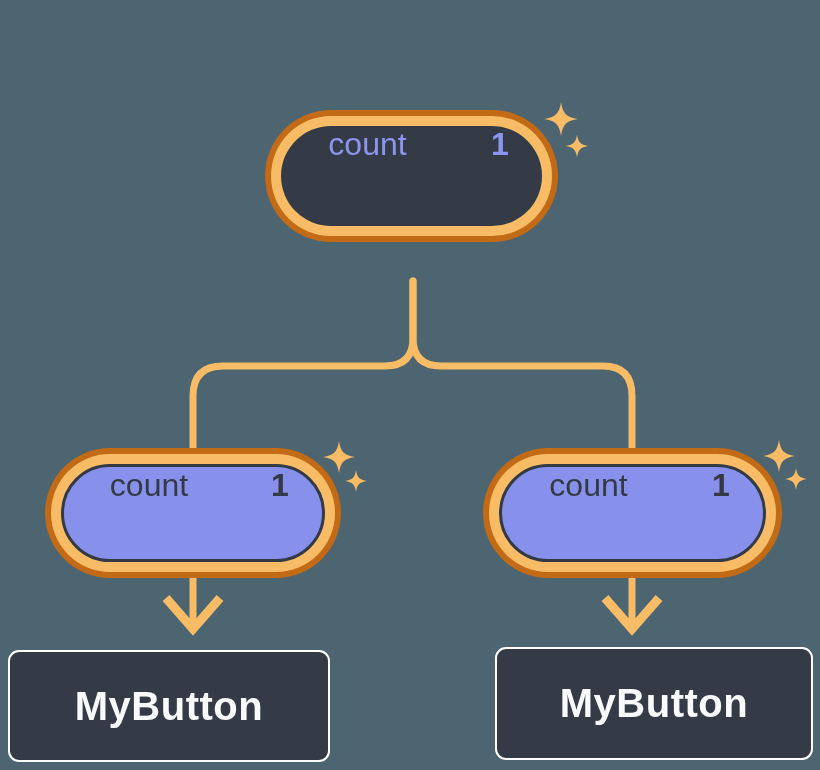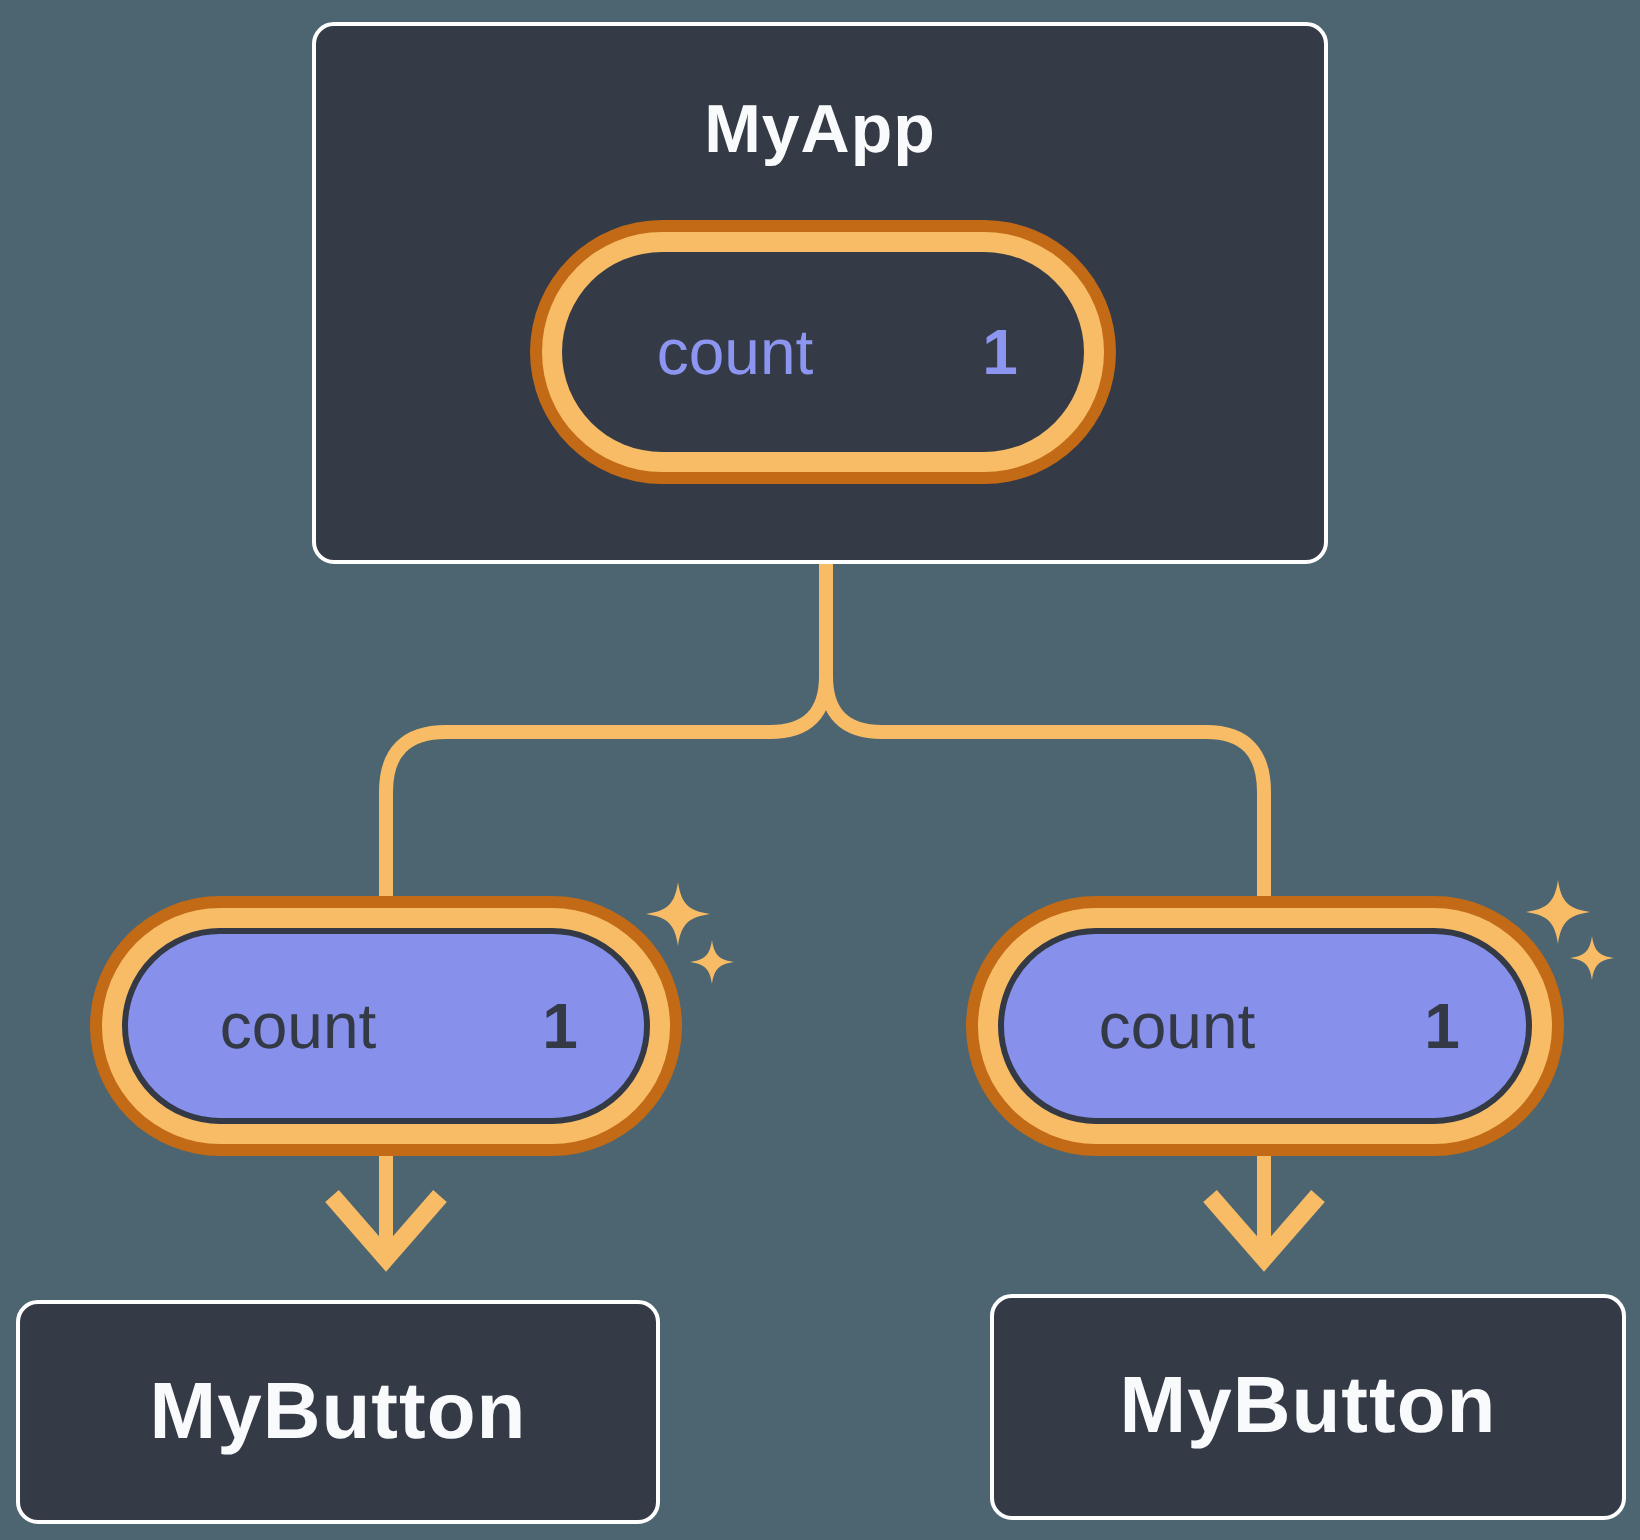--- a/index.html
+++ b/index.html
@@ -60,21 +60,21 @@
     border-radius: 999px;
     padding: 10px;
     width: 100%; height: 100%;
     box-sizing: border-box;
   }
   .pill-inner {
     border-radius: 999px;
     width: 100%; height: 100%;
     box-sizing: border-box;
     display: flex;
-    align-items: center;
+    align-items: flex-start;
     overflow: hidden;
   }
   .pill--dark .pill-inner {
     background: #343A46;
     color: #8C96F0;
   }
   .pill--purple .pill-inner {
     background: #8791EC;
     color: #333A45;
     border: 3px solid #333A45;
@@ -133,23 +133,20 @@
     <g fill="#F8BC66">
       <path d="M0,-1 C0.1,-0.32 0.32,-0.1 1,0 C0.32,0.1 0.1,0.32 0,1 C-0.1,0.32 -0.32,0.1 -1,0 C-0.32,-0.1 -0.1,-0.32 0,-1 Z" transform="translate(339,457) scale(16)"></path>
       <path d="M0,-1 C0.1,-0.32 0.32,-0.1 1,0 C0.32,0.1 0.1,0.32 0,1 C-0.1,0.32 -0.32,0.1 -1,0 C-0.32,-0.1 -0.1,-0.32 0,-1 Z" transform="translate(356,481) scale(11)"></path>
     </g>
     <g fill="#F8BC66">
       <path d="M0,-1 C0.1,-0.32 0.32,-0.1 1,0 C0.32,0.1 0.1,0.32 0,1 C-0.1,0.32 -0.32,0.1 -1,0 C-0.32,-0.1 -0.1,-0.32 0,-1 Z" transform="translate(779,456) scale(16)"></path>
       <path d="M0,-1 C0.1,-0.32 0.32,-0.1 1,0 C0.32,0.1 0.1,0.32 0,1 C-0.1,0.32 -0.32,0.1 -1,0 C-0.32,-0.1 -0.1,-0.32 0,-1 Z" transform="translate(796,479) scale(11)"></path>
     </g>
   </svg>
 
-  <div class="node-box root-box">
-    <div class="root-title">MyApp</div>
-  </div>
 
   <div class="pill pill--dark pill-top">
     <div class="pill-mid">
       <div class="pill-inner">
         <span class="pill-label">count</span>
         <span class="pill-divider"></span>
         <span class="pill-value">1</span>
       </div>
     </div>
   </div>

